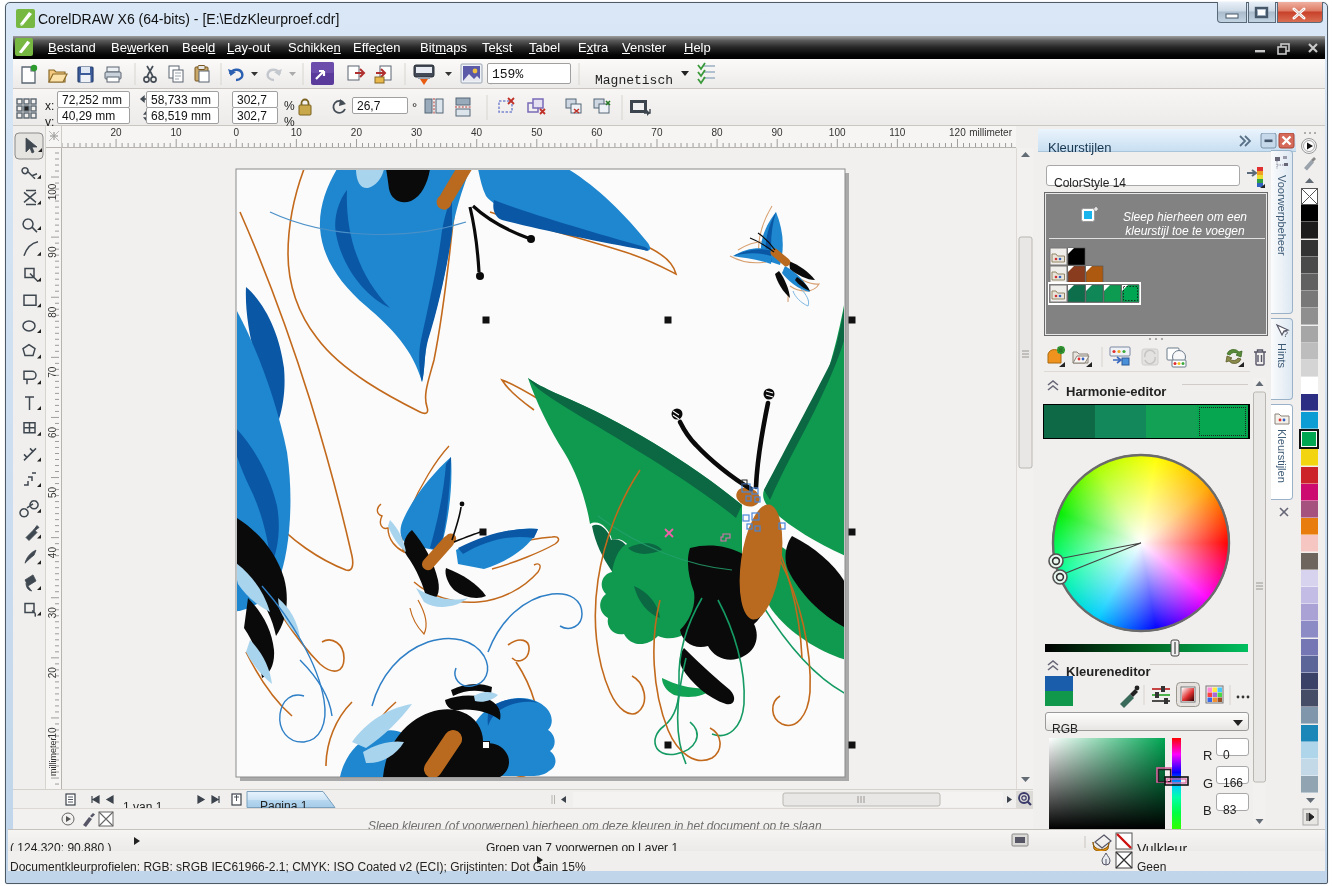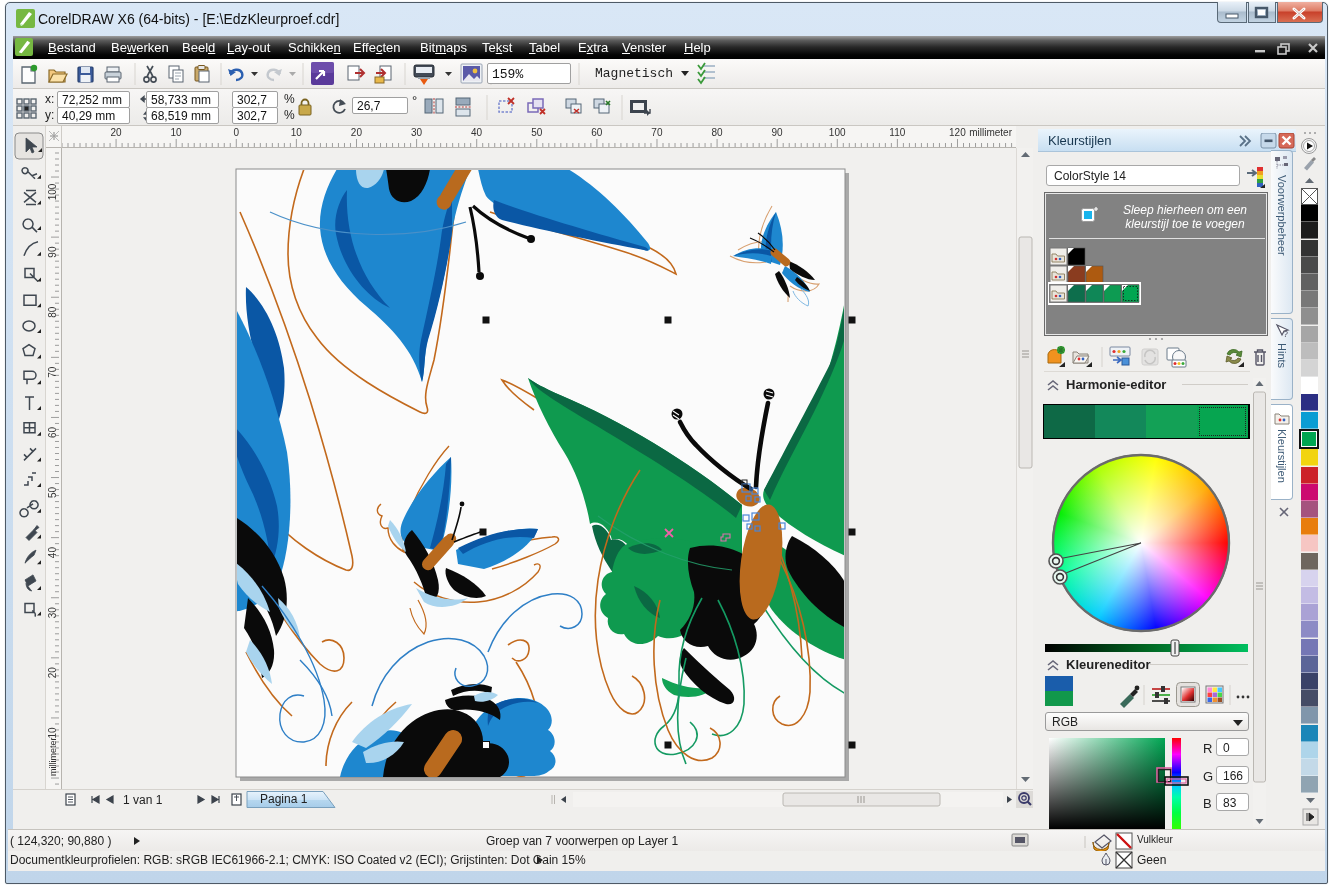--- a/index.html
+++ b/index.html
@@ -29,21 +29,21 @@
     background:linear-gradient(#9e9e9e 0%,#5a5a5a 20%,#282828 48%,#050505 82%,#000 100%); }
   .mi { position:absolute; top:4px; color:#fff; font-size:13px; }
   .mi u { text-decoration:underline; }
   
   #toolbar { position:absolute; left:13px; top:59px; width:1312px; height:30px;
     background:linear-gradient(#fbfaf9,#edebe9); border-bottom:1px solid #cac7c2;font-family:Liberation Mono, monospace; }
   #propbar { position:absolute; left:13px; top:89px; width:1312px; height:37px;
     background:linear-gradient(#f7f6f5,#ecebe9); border-bottom:1px solid #cac7c2; }
   .tfield { position:absolute; height:17px; background:#fff; border:1px solid #a0a0a0;
     border-radius:2px; font-size:12px; color:#111; padding:1px 0 0 4px; }
-  .lab { position:absolute; font-size:12px; color:#222; }
+  .lab { position:absolute; font-size:12px; color:#222;margin-top:7px; }
   
   #hruler { position:absolute; left:62px; top:126px; width:954px; height:22px;
     background:#f6f5f3; border-bottom:1px solid #b7b4af; }
   #vruler { position:absolute; left:46px; top:148px; width:16px; height:641px;
     background:#f6f5f3; border-right:1px solid #b7b4af; }
   
   #toolbox { position:absolute; left:13px; top:126px; width:33px; height:663px;
     background:#f0efed; border-right:1px solid #d8d5d0; }
   
   #canvas { position:absolute; left:62px; top:148px; width:954px; height:641px;
@@ -883,38 +883,48 @@
       <g transform="translate(1003,0)">
         <rect x="0" y="1" width="17" height="17" fill="#dcdad7"></rect>
         <circle cx="8" cy="8" r="5" fill="none" stroke="#3a3a6a" stroke-width="1.8"></circle>
         <circle cx="8" cy="8" r="2.2" fill="none" stroke="#3a3a6a" stroke-width="1.2"></circle>
         <path d="M11.5,11.5 L15,15" stroke="#3a3a6a" stroke-width="2.2"></path>
       </g>
     </svg>
     <div class="lab" style="left:110px;top:3px;font-size:12px">1 van 1</div>
     <div class="lab" style="left:247px;top:2px;font-size:12px">Pagina 1</div>
   </div>
+  <div id="colorbar">
+    <svg class="abs" style="left:0;top:0;width:1020px;height:21px" viewBox="0 0 1020 21">
+      <circle cx="55" cy="10" r="6" fill="none" stroke="#666" stroke-width="1"></circle>
+      <path d="M53,7 l5,3 l-5,3 z" fill="#555"></path>
+      <path d="M70,16 l6,-8 l3,2 l-6,8 z M77,7 l3,-3 l2,1.5 l-3,3 z" fill="#556"></path>
+      <rect x="86" y="3" width="14" height="14" fill="#fff" stroke="#666"></rect>
+      <path d="M86,3 l14,14 M100,3 l-14,14" stroke="#666" stroke-width="1.1"></path>
+    </svg>
+    <div class="lab" style="left:355px;top:3px;font-size:12px;font-style:italic;color:#6e6e6e">Sleep kleuren (of voorwerpen) hierheen om deze kleuren in het document op te slaan</div>
+  </div>
   <div id="statusrow">
     <div class="lab" style="left:2px;top:4px;font-size:12px">( 124,320; 90,880 )</div>
     <svg class="abs" style="left:124px;top:6px;width:10px;height:10px" viewBox="0 0 10 10">
         <path d="M2,1 l6,4 l-6,4 z" fill="#222"></path>
       </svg>
     <div class="lab" style="left:478px;top:4px;font-size:12px">Groep van 7 voorwerpen op Layer 1</div>
     <svg class="abs" style="left:1003px;top:3px;width:18px;height:16px" viewBox="0 0 18 16">
       <rect x="1" y="1" width="16" height="12" rx="1" fill="#dcdad6" stroke="#888"></rect>
       <rect x="4" y="4" width="10" height="6" fill="#556"></rect>
     </svg>
     <svg class="abs" style="left:1074px;top:2px;width:180px;height:19px" viewBox="0 0 180 19">
       <path d="M3,4 v12" stroke="#c8c5c0"></path>
       <path d="M22,3 l7,6 -9,7 -7,-6 z" fill="none" stroke="#556" stroke-width="1.2"></path>
       <path d="M11,10 a8,7 0 0 0 16,1 l-1,6 a8,5 0 0 1 -14,0 z" fill="#e8920a" stroke="#8a5a10" stroke-width="1"></path>
       <rect x="34" y="1" width="16" height="16" fill="#fff" stroke="#555"></rect>
       <path d="M35,2 L49,16" stroke="#cc1111" stroke-width="2.4"></path>
     </svg>
-    <div class="lab" style="left:1129px;top:4px;font-size:10px">Vulkleur</div>
+    <div class="lab" style="left:1129px;top:4px;font-size:14px">Vulkleur</div>
   </div>
   <div id="docrow">
     <div class="lab" style="left:2px;top:2px;font-size:12px">Documentkleurprofielen: RGB: sRGB IEC61966-2.1; CMYK: ISO Coated v2 (ECI); Grijstinten: Dot Gain 15%</div>
     <svg class="abs" style="left:527px;top:4px;width:10px;height:10px" viewBox="0 0 10 10">
         <path d="M2,1 l6,4 l-6,4 z" fill="#222"></path>
       </svg>
     <svg class="abs" style="left:1074px;top:0;width:180px;height:20px" viewBox="0 0 180 20">
       <path d="M24,2 c-2,4 -4,5 -4,8 a4,4 0 0 0 8,0 c0,-3 -2,-4 -4,-8 z" fill="#e9edf2" stroke="#556" stroke-width="1"></path>
       <path d="M24,8 v6" stroke="#556"></path>
       <rect x="34" y="1" width="16" height="16" fill="#fff" stroke="#444"></rect>

